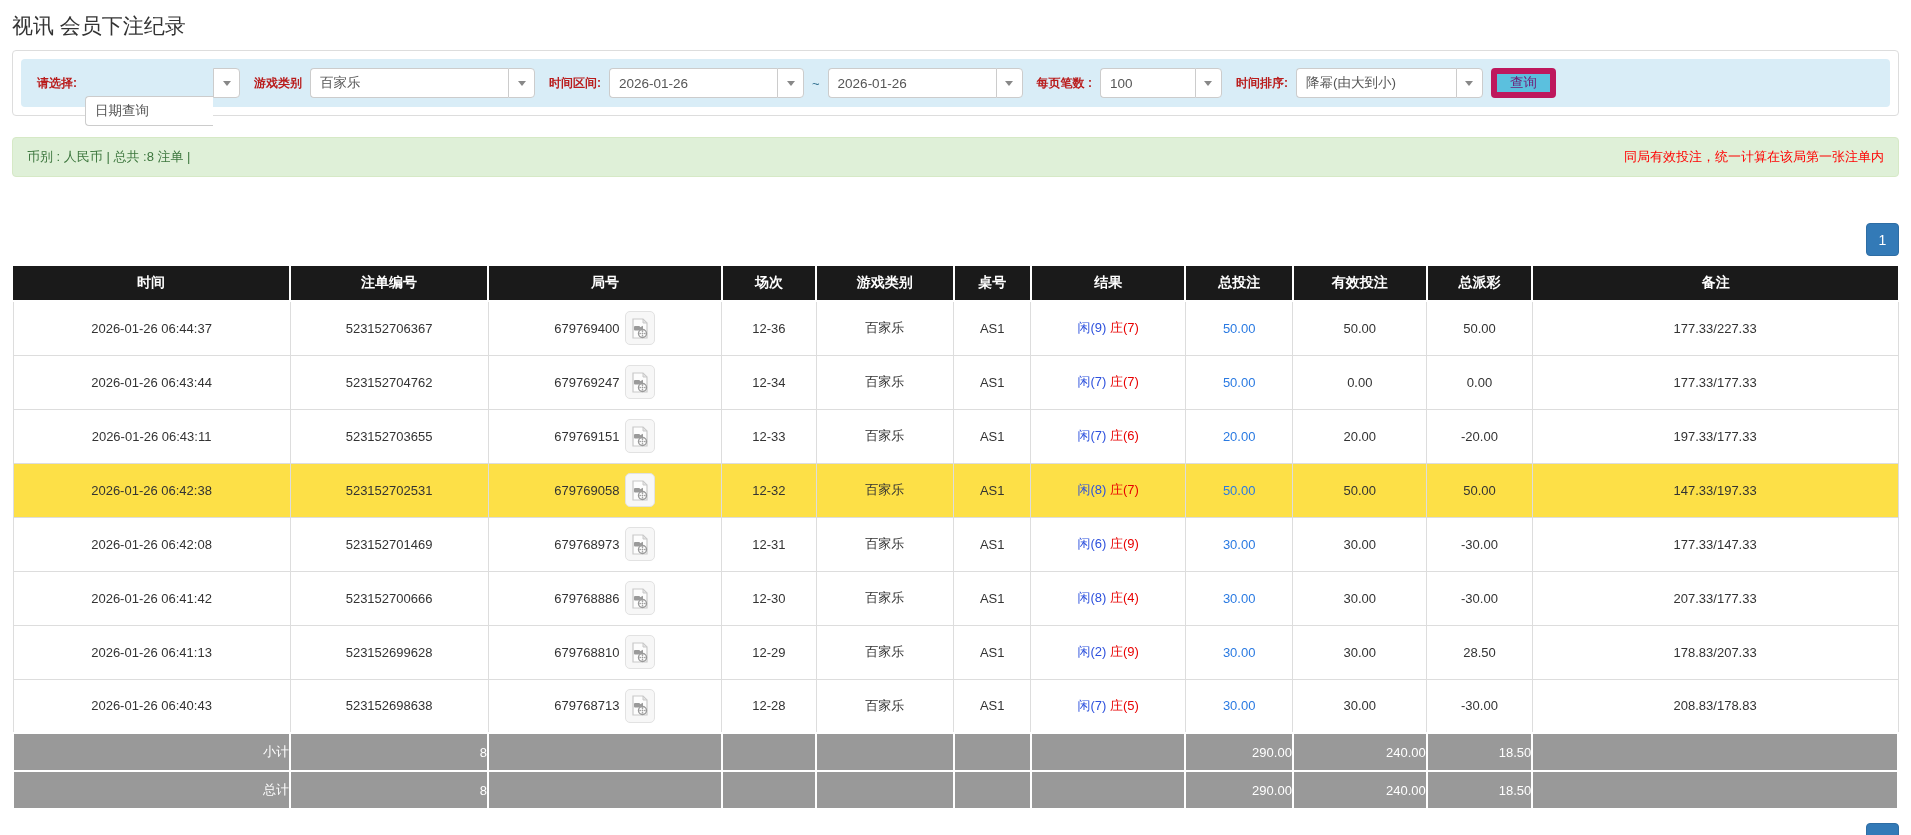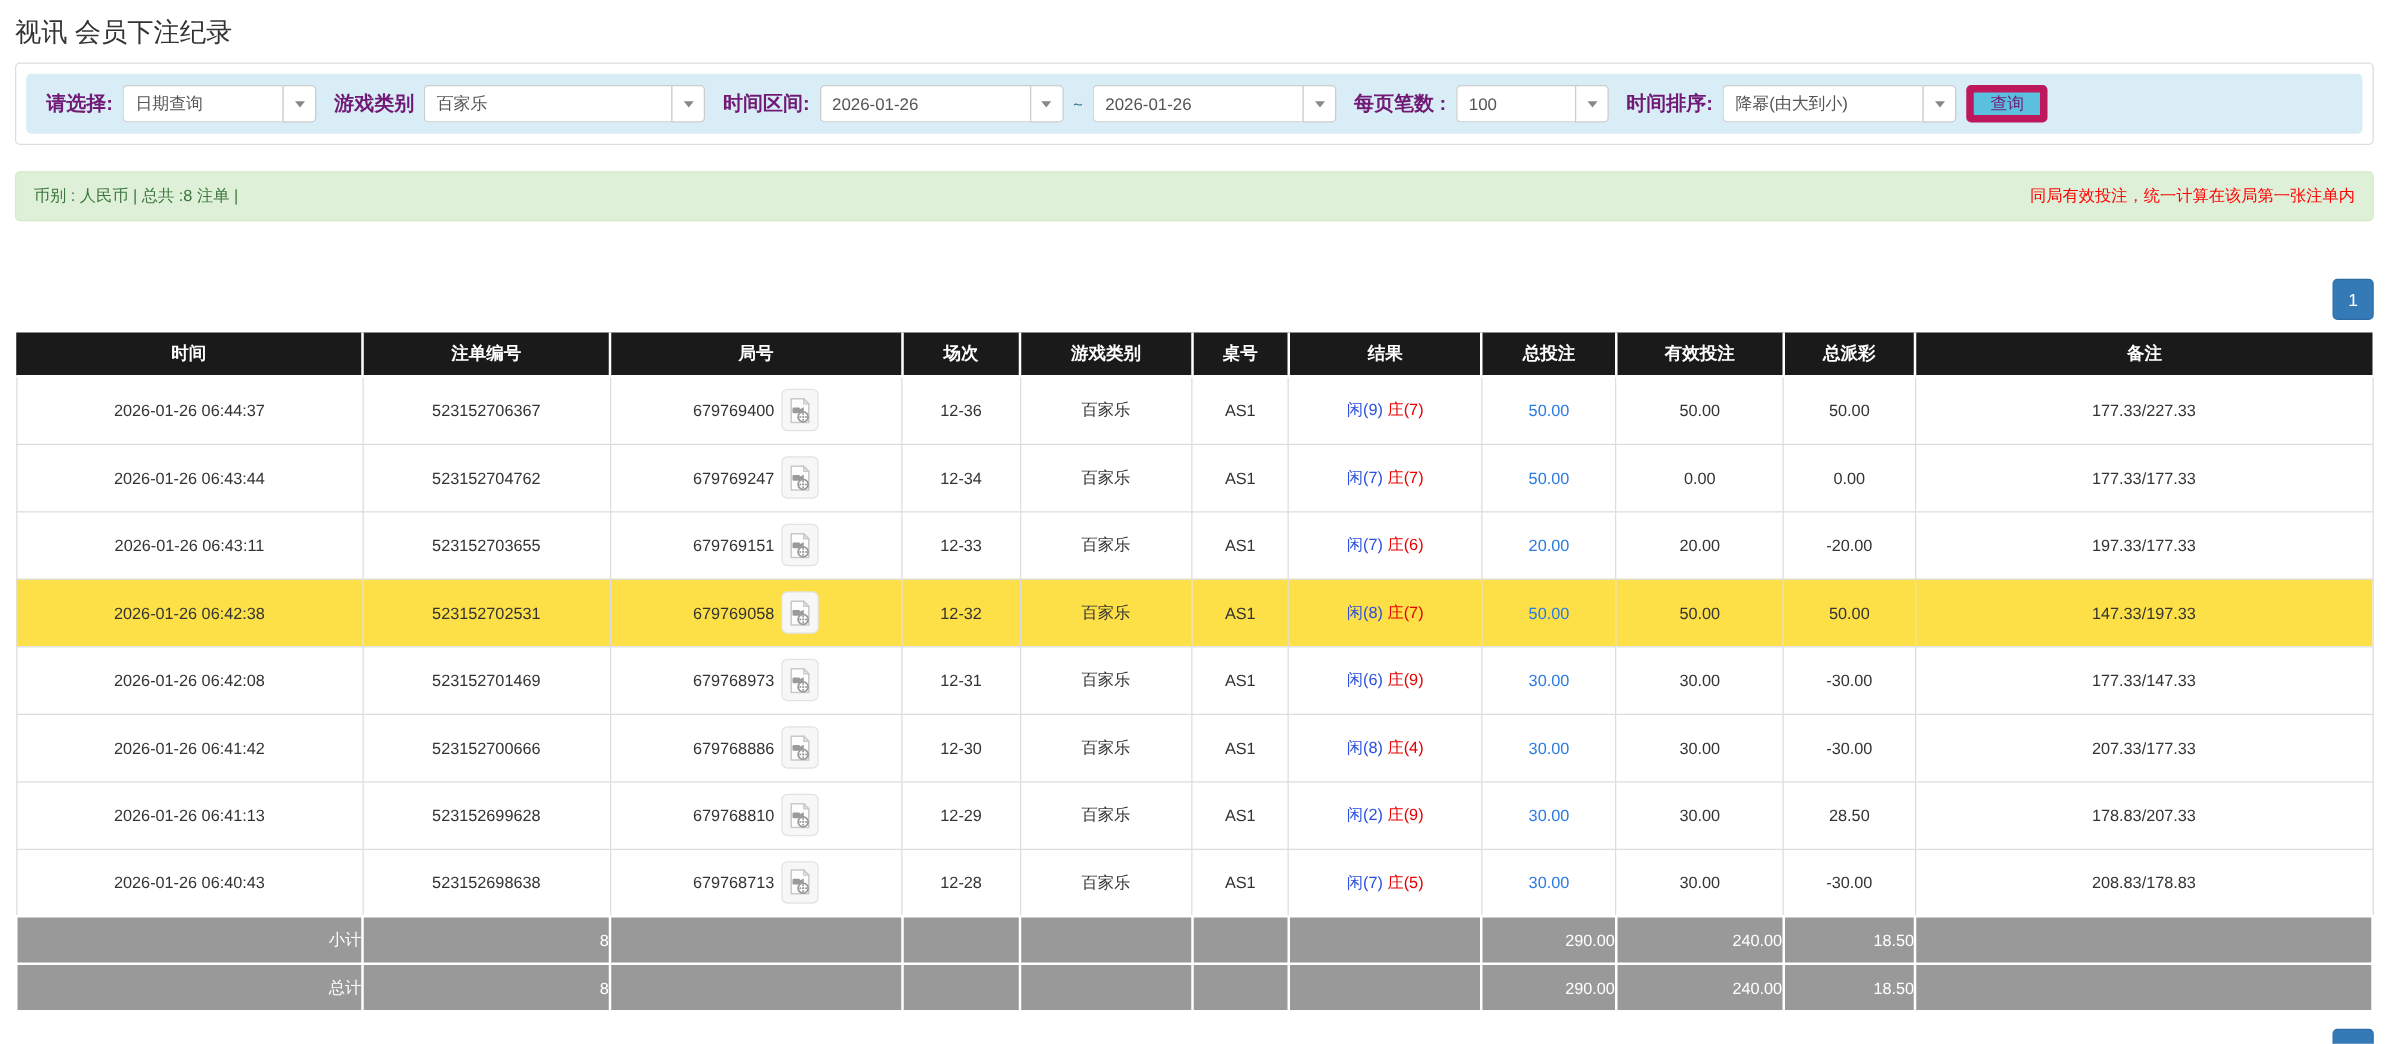--- a/index.html
+++ b/index.html
@@ -6,21 +6,21 @@
   html, body { width: 1911px; height: 835px; overflow: hidden; background: #fff;
     font-family: "Liberation Sans", sans-serif; }
   .container { margin: 0 12px; }
 
   
   .page-title { font-size: 21px; color: #333; padding: 12px 0 10px 0; font-weight: normal; }
 
   
   .filter-panel { border: 1px solid #ddd; border-radius: 4px; padding: 8px; background: #fff; }
   .filter-strip { background: #d9edf7; border-radius: 4px; padding: 9px 10px; display: flex; align-items: center; gap: 8px; }
-  .flabel { color: #701a75; font-weight: bold; font-size: 16px; white-space: nowrap; margin-left: 6px; }
+  .flabel { color: #b91c1c; font-weight: bold; font-size: 12px; white-space: nowrap; margin-left: 6px; }
   .combo { display: flex; height: 30px; }
   .combo input { height: 30px; border: 1px solid #ccc; border-right: 0; border-radius: 4px 0 0 4px;
     padding: 0 9px; font-size: 13.5px; color: #555; background: #fff; outline: none;
     font-family: "Liberation Sans", sans-serif; }
   .combo .caret-btn { width: 27px; height: 30px; border: 1px solid #ccc; border-radius: 0 4px 4px 0;
     background: #fff; cursor: pointer; display: flex; align-items: center; justify-content: center; }
   .caret { width: 0; height: 0; border-left: 4px solid transparent; border-right: 4px solid transparent;
     border-top: 5px solid #888; }
   .tilde { color: #31708f; font-size: 13px; }
   .search-btn { background: #5bc0de; color: #701a75; border: 6px solid #be185d; border-radius: 4px;
@@ -63,21 +63,21 @@
 
 <div class="container">
 
   <h1 class="page-title">视讯 会员下注纪录</h1>
 
   <div class="filter-panel">
     <div class="filter-strip">
 
       <span class="flabel">请选择:</span>
       <span class="combo">
-        <input style="width: 128px;" value="日期查询">
+        <input style="width: 128px; margin-top: 28px;" value="日期查询">
         <span class="caret-btn">
             <i class="caret"></i>
           </span>
       </span>
 
       <span class="flabel">游戏类别</span>
       <span class="combo">
         <input style="width: 198px;" value="百家乐">
         <span class="caret-btn">
             <i class="caret"></i>

